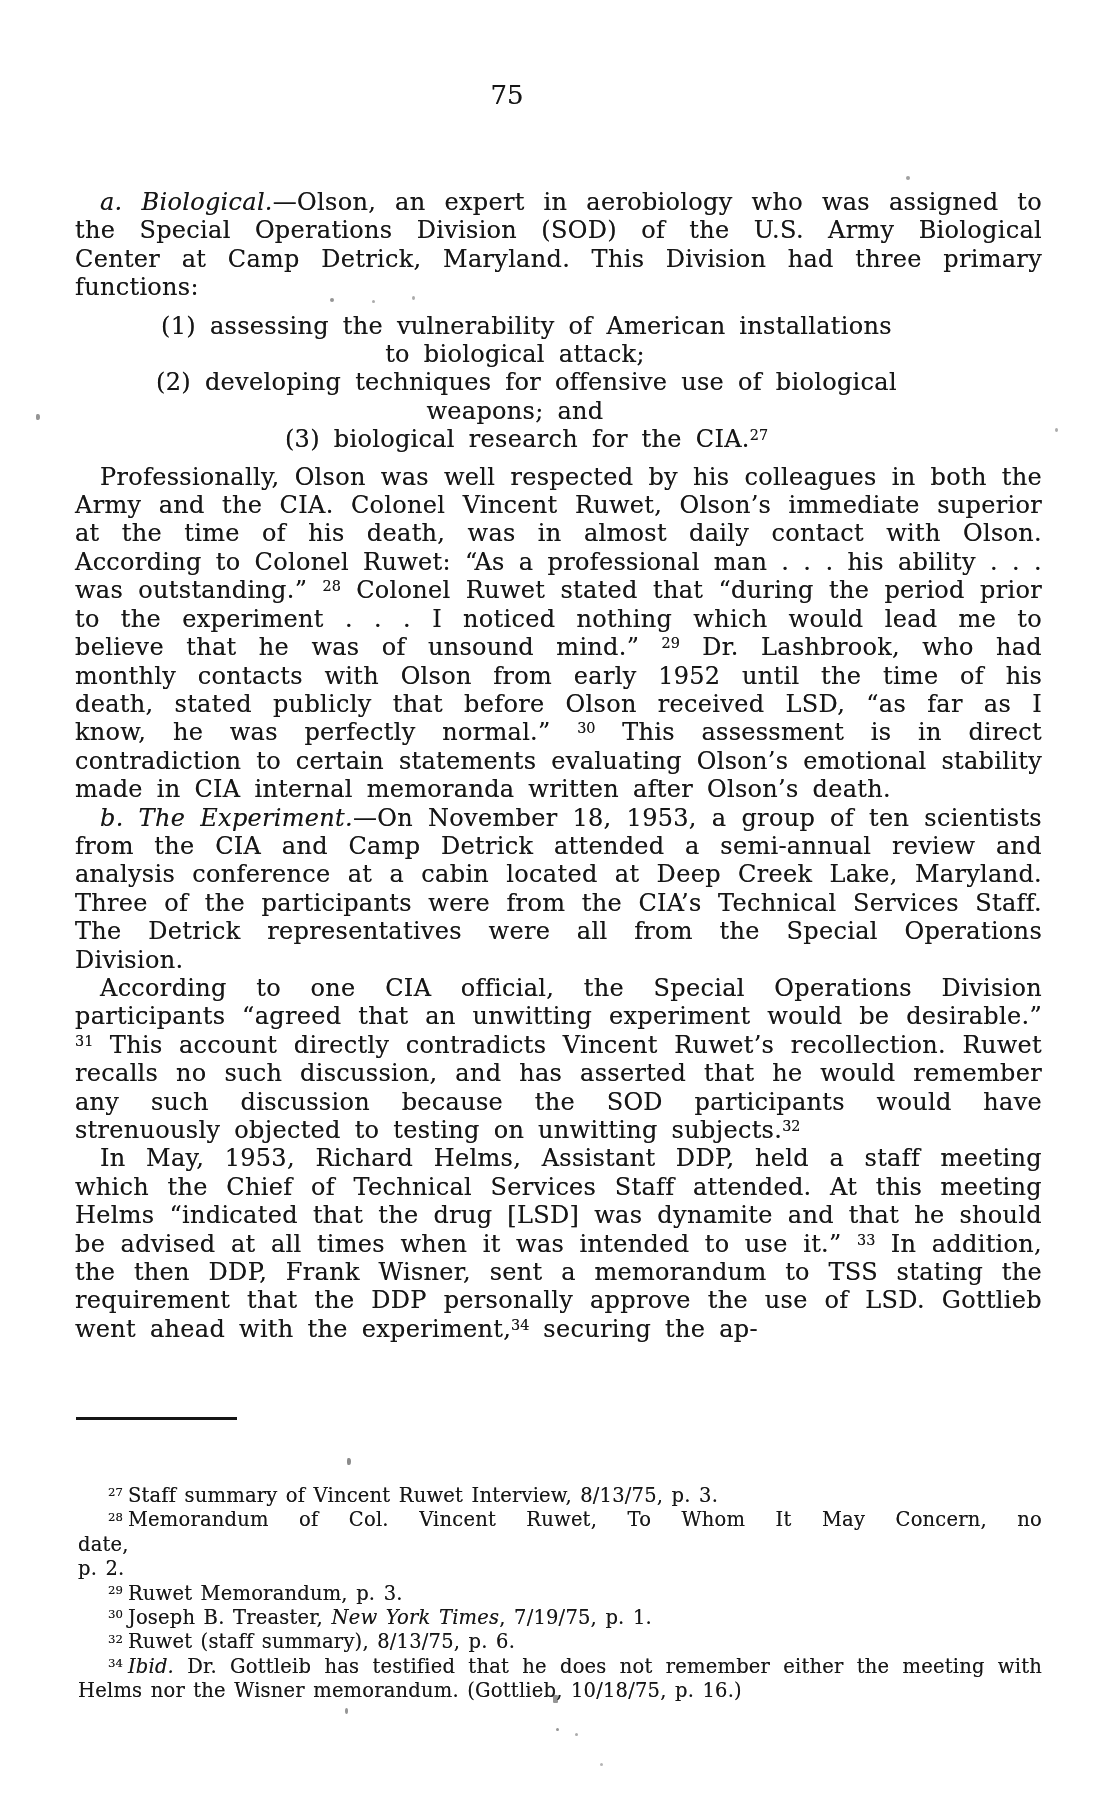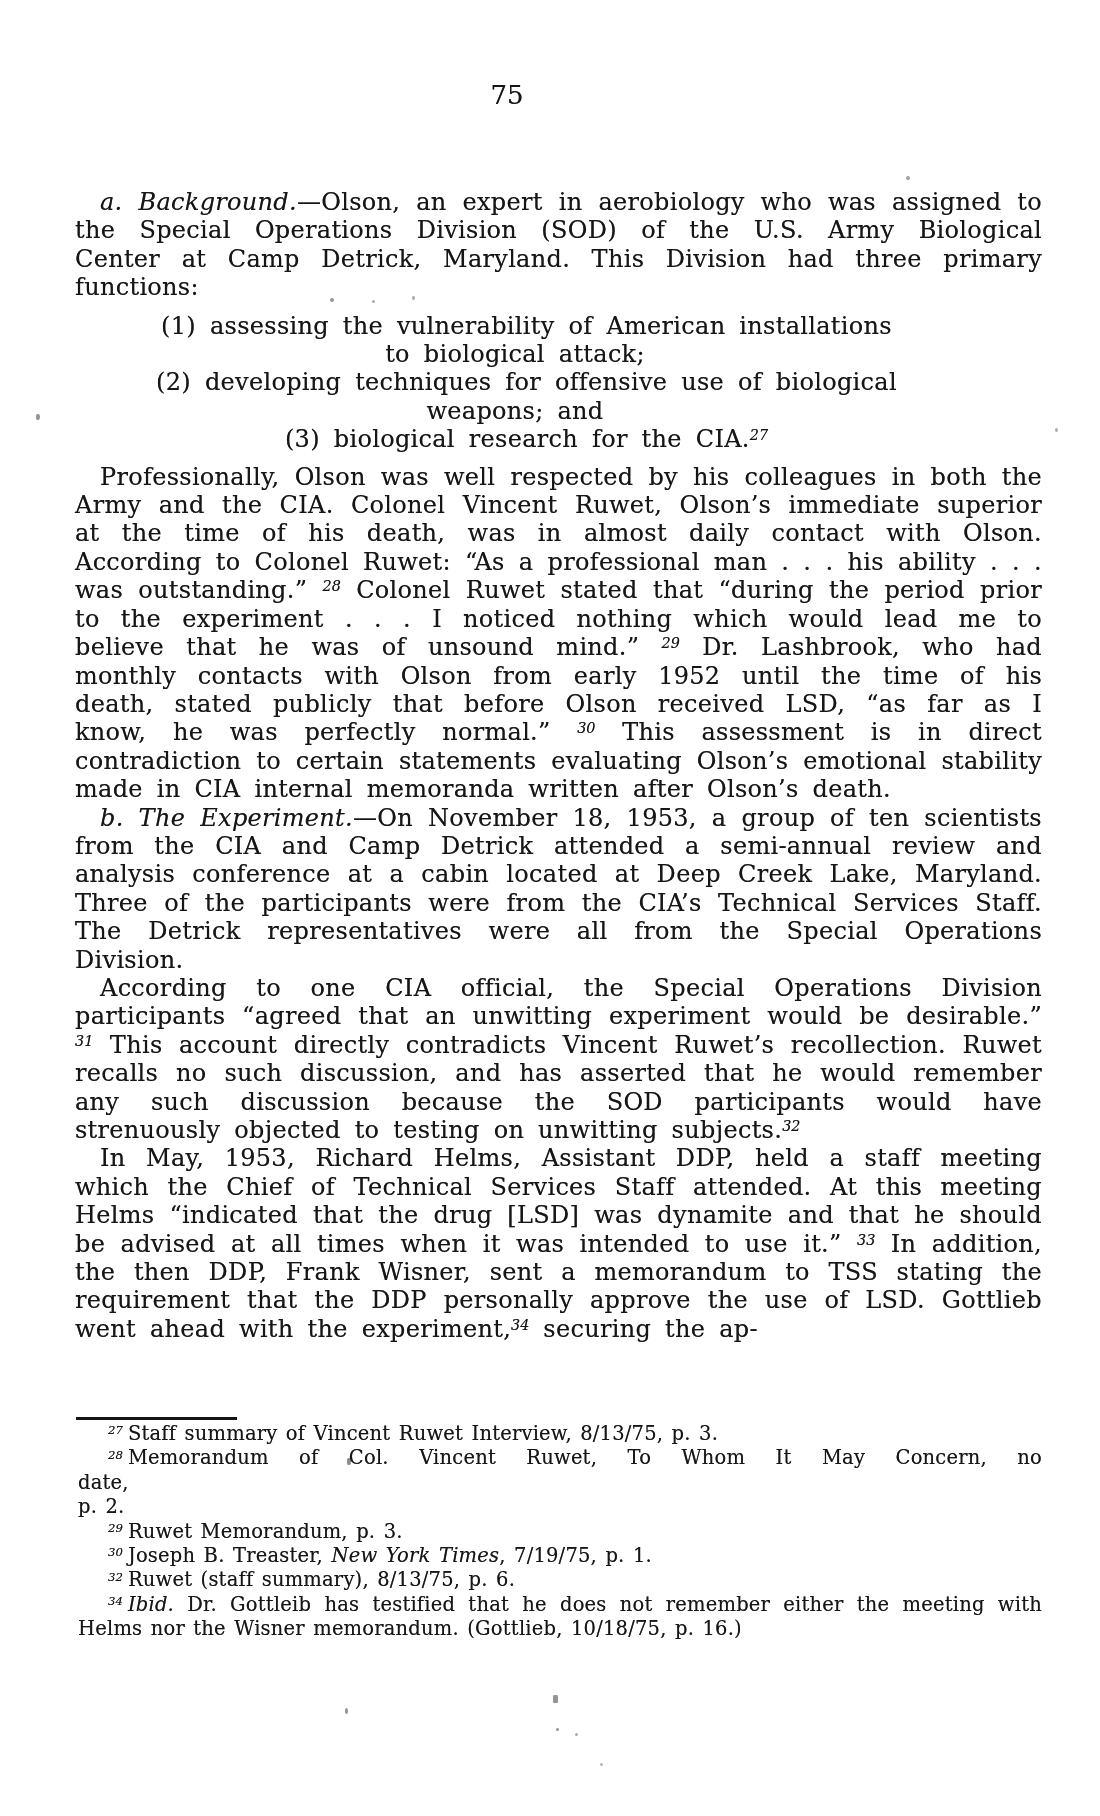--- a/index.html
+++ b/index.html
@@ -48,35 +48,34 @@
   .gap-above { margin-top: 10px !important; }
   .gap-below { margin-bottom: 9px !important; }
 
   sup {
     font-size: 0.60em;
     line-height: 0;
     vertical-align: baseline;
     position: relative;
     top: -0.48em;
     letter-spacing: 0;
-    font-style: italic;
   }
 
   .footnote-rule {
     position: absolute;
     left: 76px;
     top: 1417px;
     width: 161px;
     height: 3px;
     background: #151515;
   }
   .footnotes {
     position: absolute;
     left: 78px;
-    top: 1422px;
+    top: 1484px;
     width: 964px;
     font-size: 19.5px;
     line-height: 24.4px;
     letter-spacing: 0.2px;
     word-spacing: 2px;
     text-align: justify;
   }
   .footnotes p { margin: 0; text-indent: 30px; }
   .footnotes sup { margin-right: 5px; }
   .wide { word-spacing: 21px; }
@@ -90,21 +89,21 @@
   }
 </style>
 </head>
 <body>
 
 <div class="page">
 
   <div class="pagenum num-top">75</div>
 
   <div class="main">
-    <p class="para"><i>a. Background.</i>—Olson, an expert in aerobiology who was assigned to the Special Operations Division (SOD) of the U.S. Army Biological Center at Camp Detrick, Maryland. This Division had three primary functions:</p>
+    <p class="para"><i>a. Biological.</i>—Olson, an expert in aerobiology who was assigned to the Special Operations Division (SOD) of the U.S. Army Biological Center at Camp Detrick, Maryland. This Division had three primary functions:</p>
     <p class="list-item gap-above">(1) assessing the vulnerability of American installations<br>to biological attack;</p>
     <p class="list-item">(2) developing techniques for offensive use of biological<br>weapons; and</p>
     <p class="list-item gap-below">(3) biological research for the CIA.<sup>27</sup></p>
     <p class="para">Professionally, Olson was well respected by his colleagues in both the Army and the CIA. Colonel Vincent Ruwet, Olson’s immediate superior at the time of his death, was in almost daily contact with Olson. According to Colonel Ruwet: “As a professional man . . . his ability . . . was outstanding.” <sup>28</sup> Colonel Ruwet stated that “during the period prior to the experiment . . . I noticed nothing which would lead me to believe that he was of unsound mind.” <sup>29</sup> Dr. Lashbrook, who had monthly contacts with Olson from early 1952 until the time of his death, stated publicly that before Olson received LSD, “as far as I know, he was perfectly normal.” <sup>30</sup> This assessment is in direct contradiction to certain statements evaluating Olson’s emotional stability made in CIA internal memoranda written after Olson’s death.</p>
     <p class="para"><i>b. The Experiment.</i>—On November 18, 1953, a group of ten scientists from the CIA and Camp Detrick attended a semi-annual review and analysis conference at a cabin located at Deep Creek Lake, Maryland. Three of the participants were from the CIA’s Technical Services Staff. The Detrick representatives were all from the Special Operations Division.</p>
     <p class="para">According to one CIA official, the Special Operations Division participants “agreed that an unwitting experiment would be desirable.” <sup>31</sup> This account directly contradicts Vincent Ruwet’s recollection. Ruwet recalls no such discussion, and has asserted that he would remember any such discussion because the SOD participants would have strenuously objected to testing on unwitting subjects.<sup>32</sup></p>
     <p class="para">In May, 1953, Richard Helms, Assistant DDP, held a staff meeting which the Chief of Technical Services Staff attended. At this meeting Helms “indicated that the drug [LSD] was dynamite and that he should be advised at all times when it was intended to use it.” <sup>33</sup> In addition, the then DDP, Frank Wisner, sent a memorandum to TSS stating the requirement that the DDP personally approve the use of LSD. Gottlieb went ahead with the experiment,<sup>34</sup> securing the ap-</p>
   </div>
 
   <div class="footnote-rule"></div>

